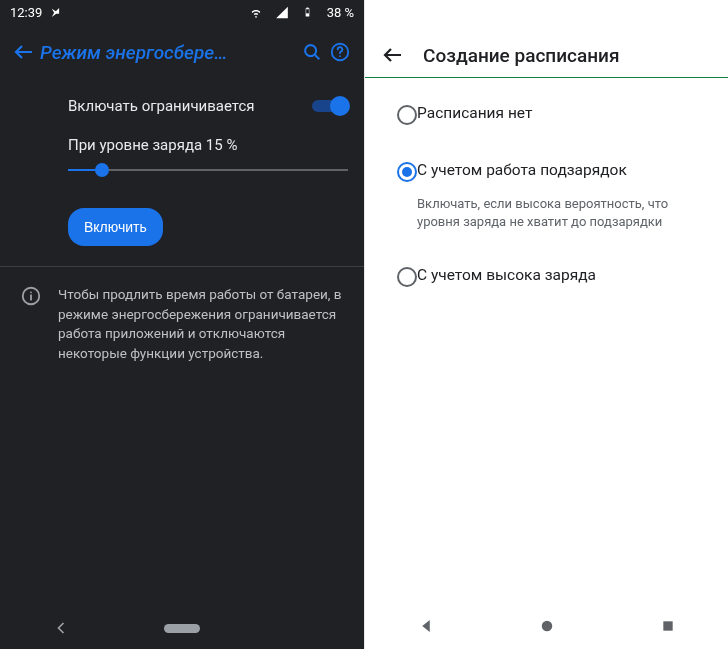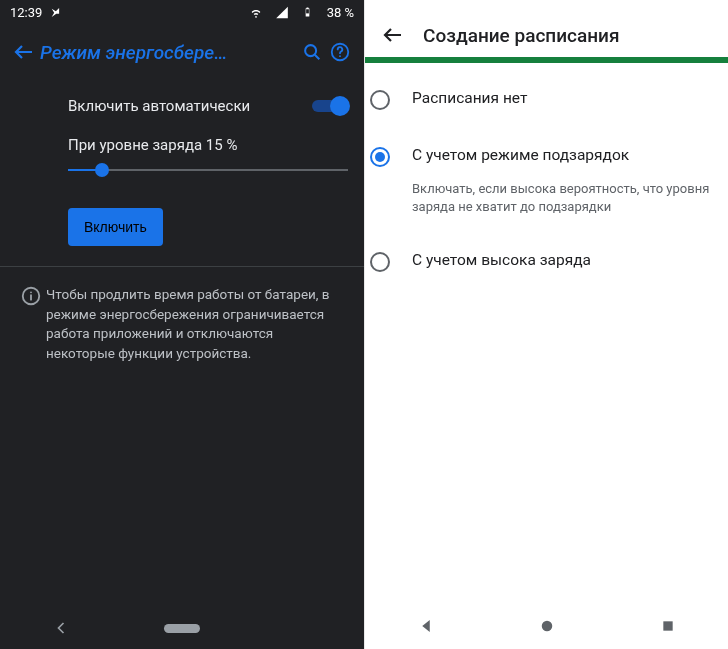--- a/index.html
+++ b/index.html
@@ -88,29 +88,29 @@
     position: absolute; top: 9px; left: 0; height: 2px;
     background: #1a73e8; width: 12%;
   }
   .slider .thumb {
     position: absolute; top: 3px; left: 12%; transform: translateX(-50%);
     width: 14px; height: 14px; border-radius: 50%; background: #1a73e8;
   }
 
   .btn-row { padding: 28px 0 20px 0; }
   .btn {
-    background: #1a73e8; color: #000000; border: none;
+    background: #1a73e8; color: #ffffff; border: none;
     font-size: 14px; font-weight: 500;
-    padding: 11px 16px; border-radius: 4px; cursor: pointer;
+    padding: 11px 16px; border-radius: 16px; cursor: pointer;
   }
 
   .divider { height: 1px; background: #3c4043; margin: 0; }
 
   .info-row {
-    display: flex; gap: 4px; padding: 18px 16px 0 20px;
+    display: flex; gap: 16px; padding: 18px 16px 0 20px;
   }
   .info-icon { width: 22px; height: 22px; flex: 0 0 22px; color:#9aa0a6; }
   .info-text { font-size: 13.5px; line-height: 1.45; color: #bdc1c6; padding-right: 6px;}
 
   .nav-bar {
     position: absolute; bottom: 0; left: 0; right: 0;
     height: 42px; display: flex; align-items: center; justify-content: space-around;
     color: #9aa0a6;
   }
   .nav-bar .nav { width: 36px; height: 36px; display:flex; align-items:center; justify-content:center; cursor:pointer;}
@@ -121,36 +121,36 @@
     width: 364px;
     height: 649px;
     background: #fff;
     color: #202124;
     display: flex;
     flex-direction: column;
     position: relative;
     border-left: 1px solid #e8e8e8;
   }
   .toolbar-light {
-    height: 63px;
+    height: 78px;
     display: flex;
     align-items: flex-end;
     padding: 17px 16px 10px 16px;
     gap: 18px;
-    border-bottom: 6px solid #15803d;
+    border-bottom: 1px solid #15803d;
   }
   .toolbar-light .back { width:24px; height:24px; display:flex; align-items:center; justify-content:center; cursor:pointer; }
   .toolbar-light .title2 {
     font-size: 19px; font-weight: 500; color: #202124;
   }
 
   .radio-list { padding-top: 8px; }
   .radio-row {
-    display: flex; align-items: flex-start; gap: 22px;
-    padding: 18px 18px 18px 5px;
+    display: flex; align-items: flex-start; 
+    padding: 18px 18px 18px 32px;
     cursor: pointer;
   }
   .radio {
     width: 20px; height: 20px; border-radius: 50%;
     border: 2px solid #5f6368; flex: 0 0 20px; margin-top: 1px;
     display: flex; align-items: center; justify-content: center;
   }
   .radio.checked { border-color: #1a73e8; }
   .radio.checked::after {
     content: ""; width: 10px; height: 10px; border-radius: 50%; background: #1a73e8;
@@ -218,21 +218,21 @@
       <svg viewBox="0 0 24 24" width="22" height="22" fill="none" stroke="#1a73e8" stroke-width="2">
           <circle cx="12" cy="12" r="9"></circle>
           <path d="M9.5 9.2a2.5 2.5 0 1 1 3.6 2.2c-.8.5-1.1 1-1.1 1.9" stroke-linecap="round"></path>
           <circle cx="12" cy="16.5" r="1" fill="#1a73e8" stroke="none"></circle>
         </svg>
     </span>
   </div>
 
   <div class="content">
     <div class="row-toggle">
-      <span class="label">Включить автоматически</span>
+      <span class="label">Включать ограничивается</span>
       <span class="switch">
         <span class="track"></span>
           <span class="thumb"></span>
       </span>
     </div>
 
     <div class="slider-block">
       <div class="slider-label">При уровне заряда 15 %</div>
       <div class="slider">
         <div class="rail"></div>
@@ -288,21 +288,21 @@
     <div class="radio-row">
       <span class="radio"></span>
       <div class="radio-body">
         <div class="r-title">Расписания нет</div>
       </div>
     </div>
 
     <div class="radio-row">
       <span class="radio checked"></span>
       <div class="radio-body">
-        <div class="r-title">С учетом режиме подзарядок</div>
+        <div class="r-title">С учетом работа подзарядок</div>
         <div class="r-sub">Включать, если высока вероятность, что уровня заряда не хватит до подзарядки</div>
       </div>
     </div>
 
     <div class="radio-row">
       <span class="radio"></span>
       <div class="radio-body">
         <div class="r-title">С учетом высока заряда</div>
       </div>
     </div>

